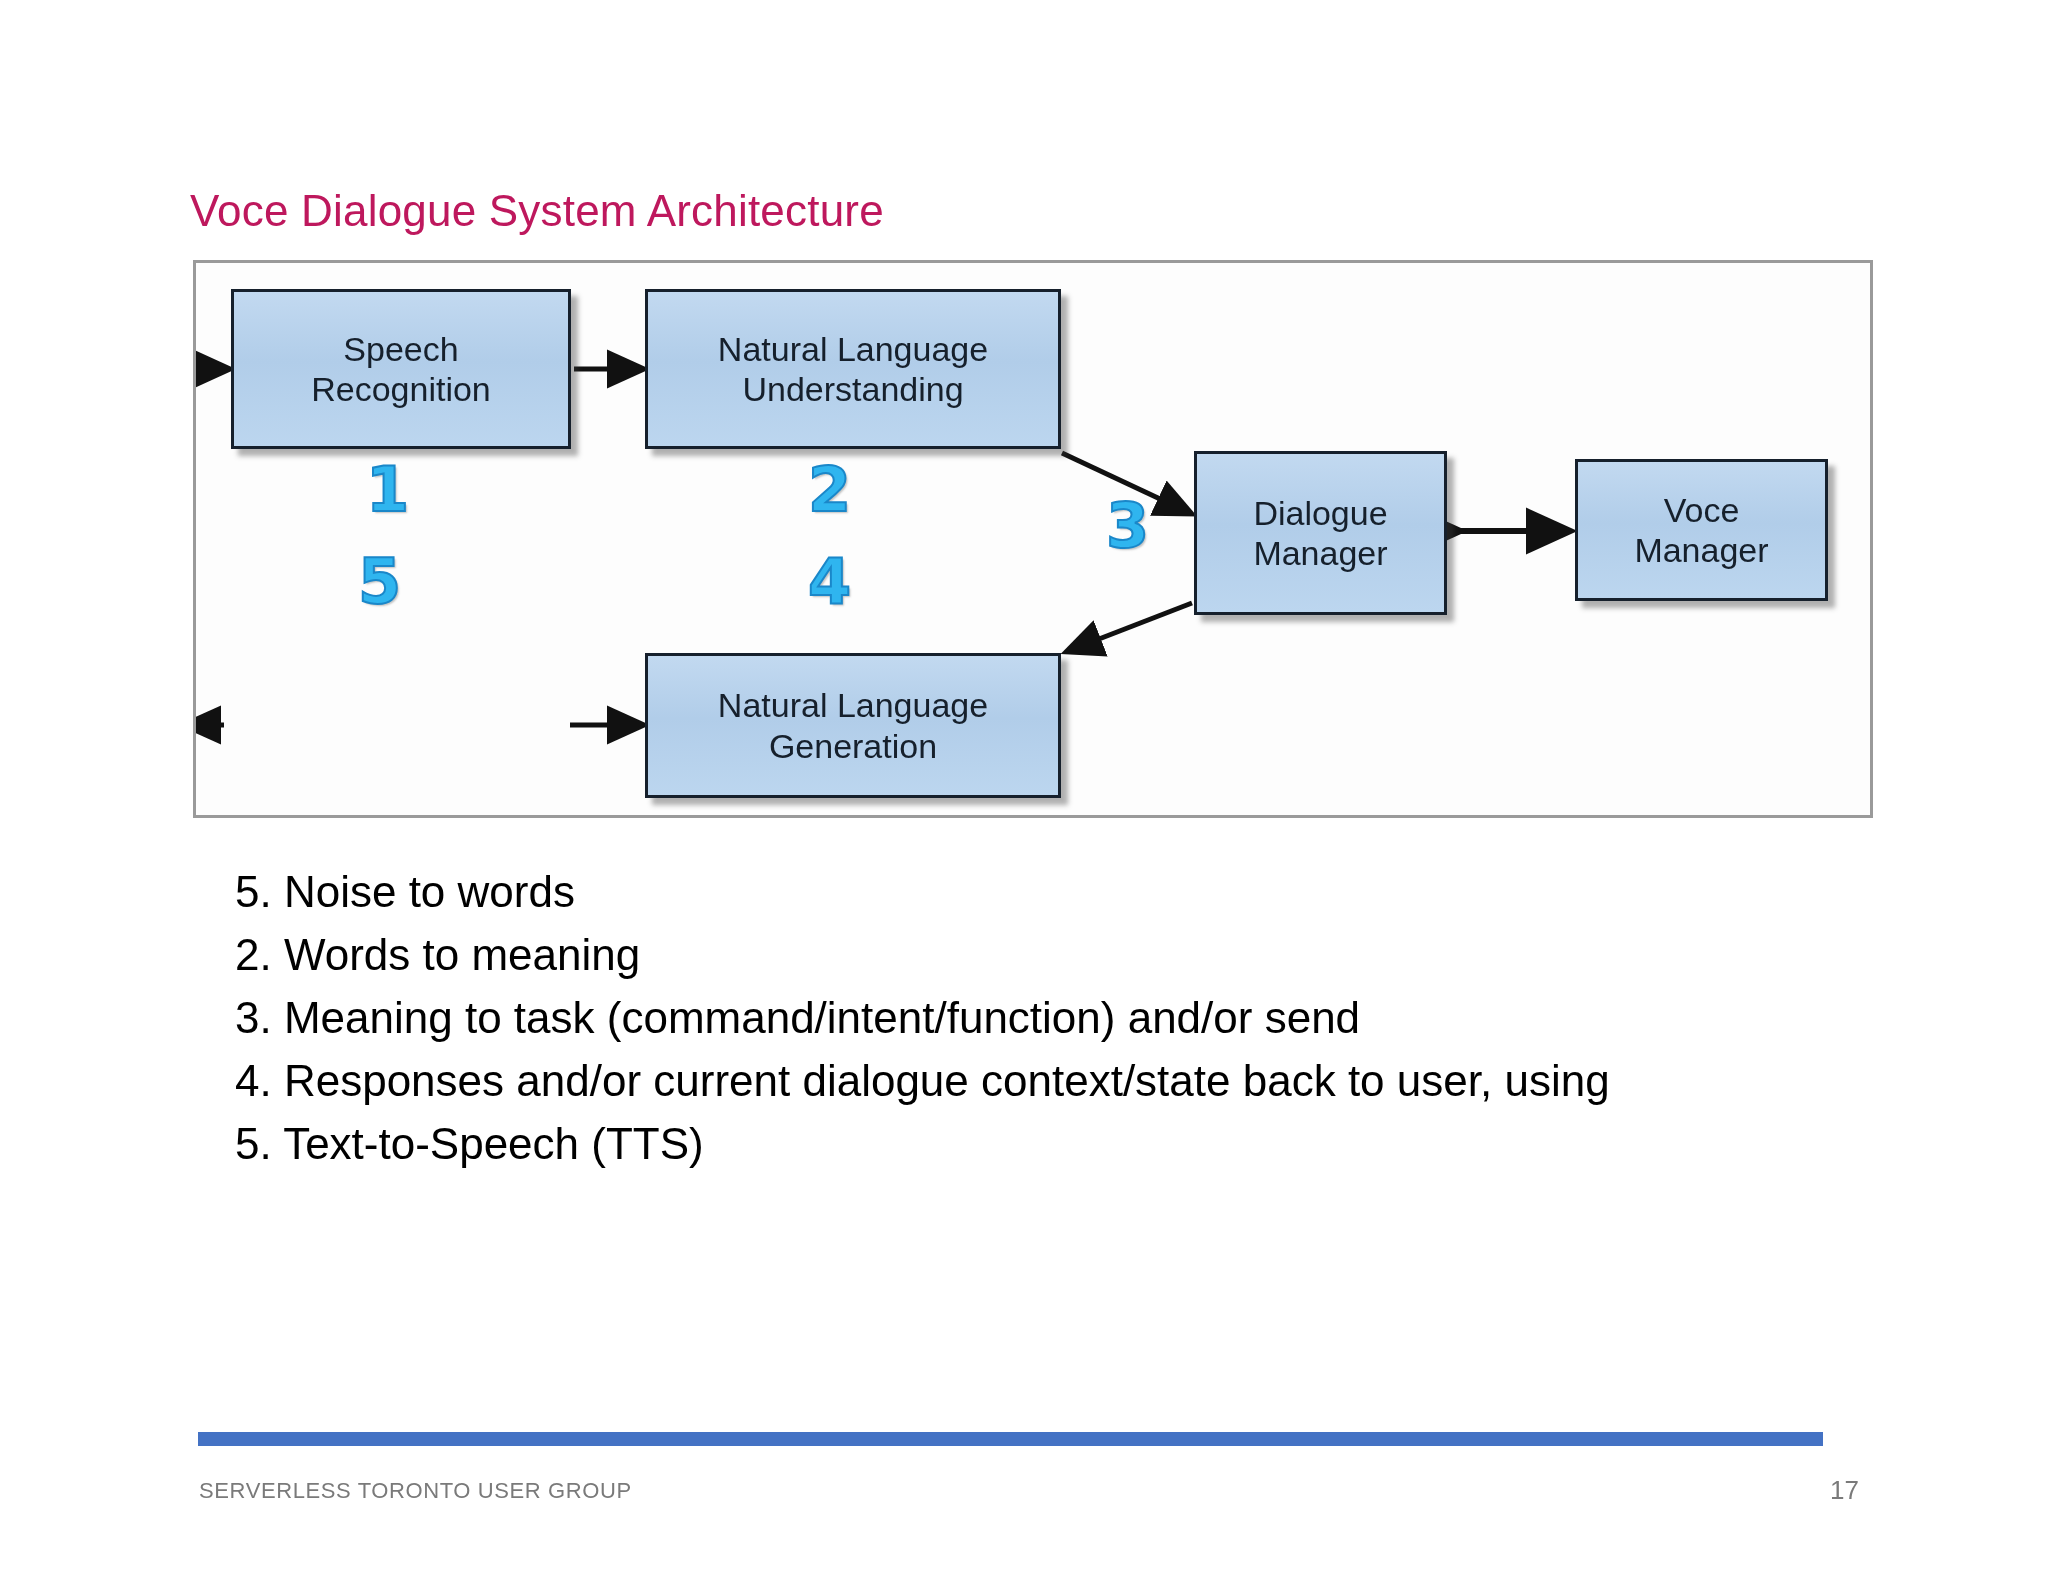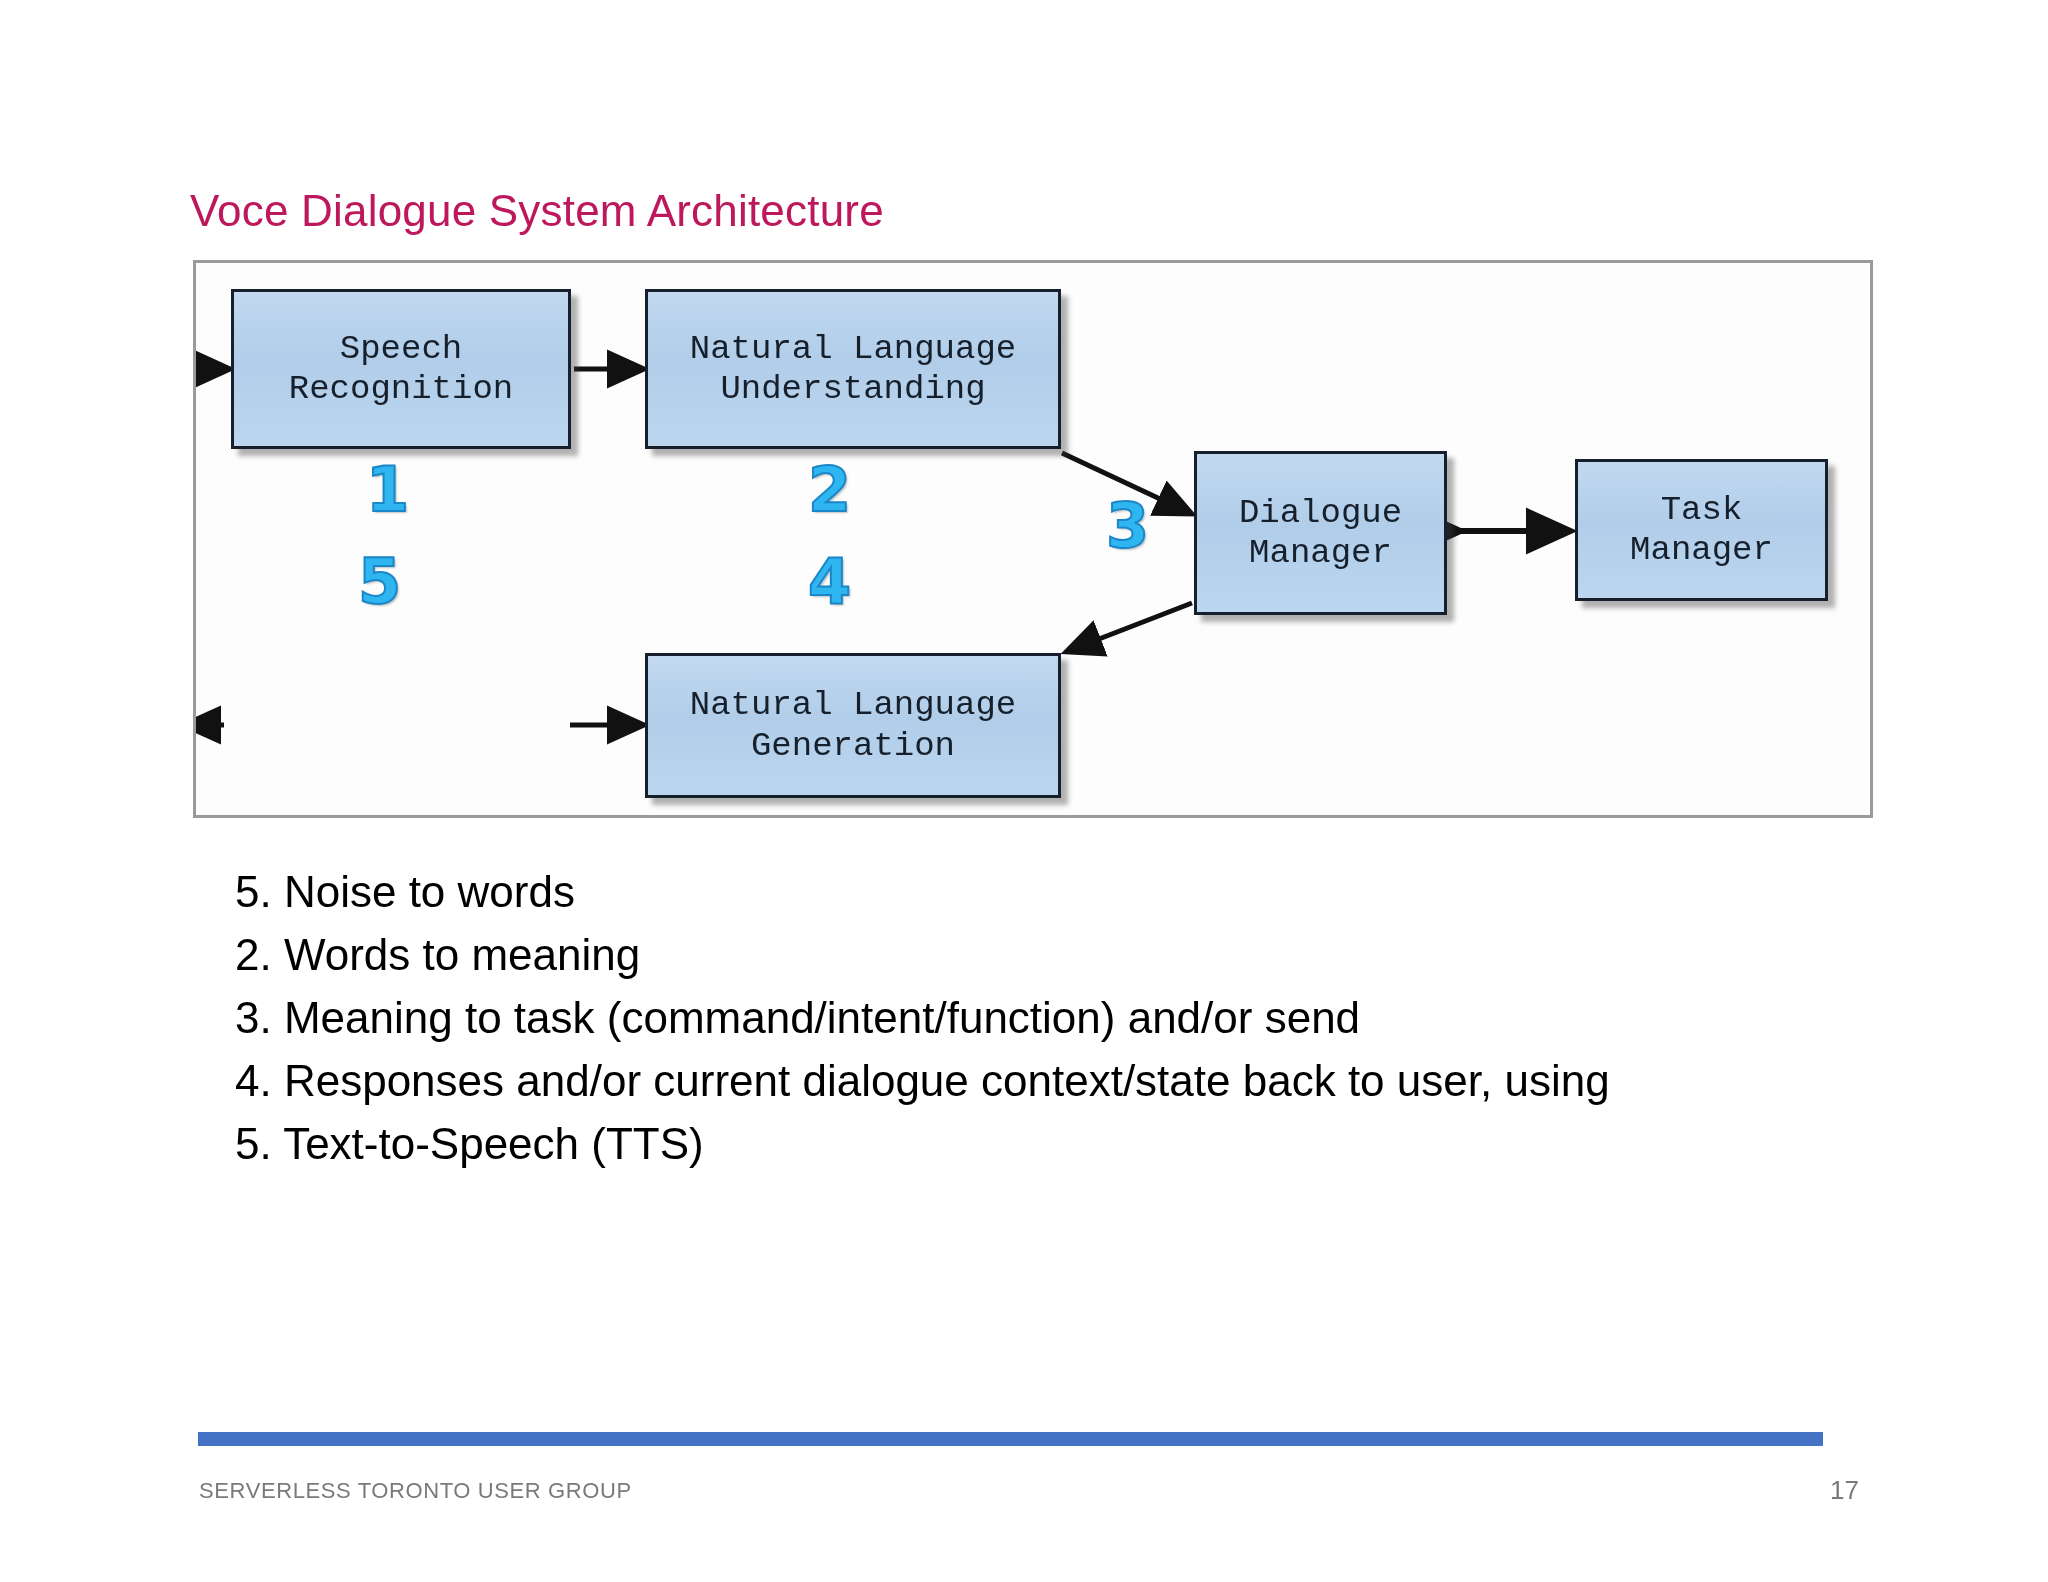--- a/index.html
+++ b/index.html
@@ -61,21 +61,21 @@
     flex-direction: column;
     align-items: center;
     justify-content: center;
     box-sizing: border-box;
     color: #16202c;
     font-size: 34px;
     line-height: 1.18;
     text-align: center;
     font-family: "Liberation Sans", sans-serif;
   }
-  .proc-box .line { display: block; white-space: nowrap; font-family: Liberation Mono, monospace; }
+  .proc-box .line { display: block; white-space: nowrap; }
 
   .box-speech-recognition { left: 35px;  top: 26px;  width: 340px; height: 160px; }
   .box-nlu               { left: 449px; top: 26px;  width: 416px; height: 160px; }
   .box-dialogue-manager  { left: 998px; top: 188px; width: 253px; height: 164px; }
   .box-task-manager      { left: 1379px;top: 196px; width: 253px; height: 142px; }
   .box-tts               { left: 30px;  top: 390px; width: 340px; height: 145px; }
   .box-nlg               { left: 449px; top: 390px; width: 416px; height: 145px; }
 
   
   .step-num {
@@ -181,21 +181,21 @@
       <span class="line">Natural Language</span>
       <span class="line">Understanding</span>
     </div>
 
     <div class="proc-box box-dialogue-manager">
       <span class="line">Dialogue</span>
       <span class="line">Manager</span>
     </div>
 
     <div class="proc-box box-task-manager">
-      <span class="line">Task</span>
+      <span class="line">Voce</span>
       <span class="line">Manager</span>
     </div>
 
 
     <div class="proc-box box-nlg">
       <span class="line">Natural Language</span>
       <span class="line">Generation</span>
     </div>
 
     <div class="step-num num-1">1</div>

